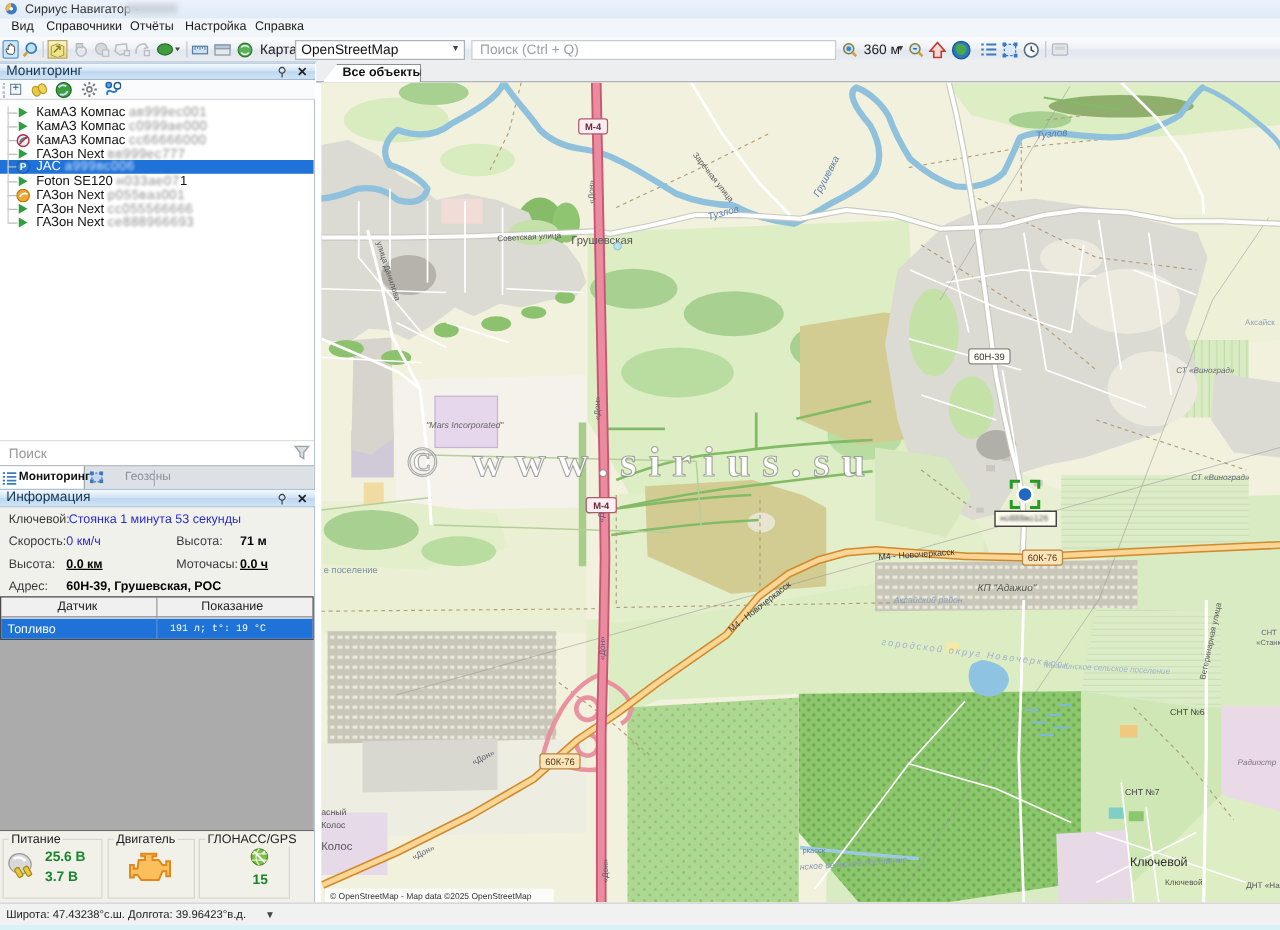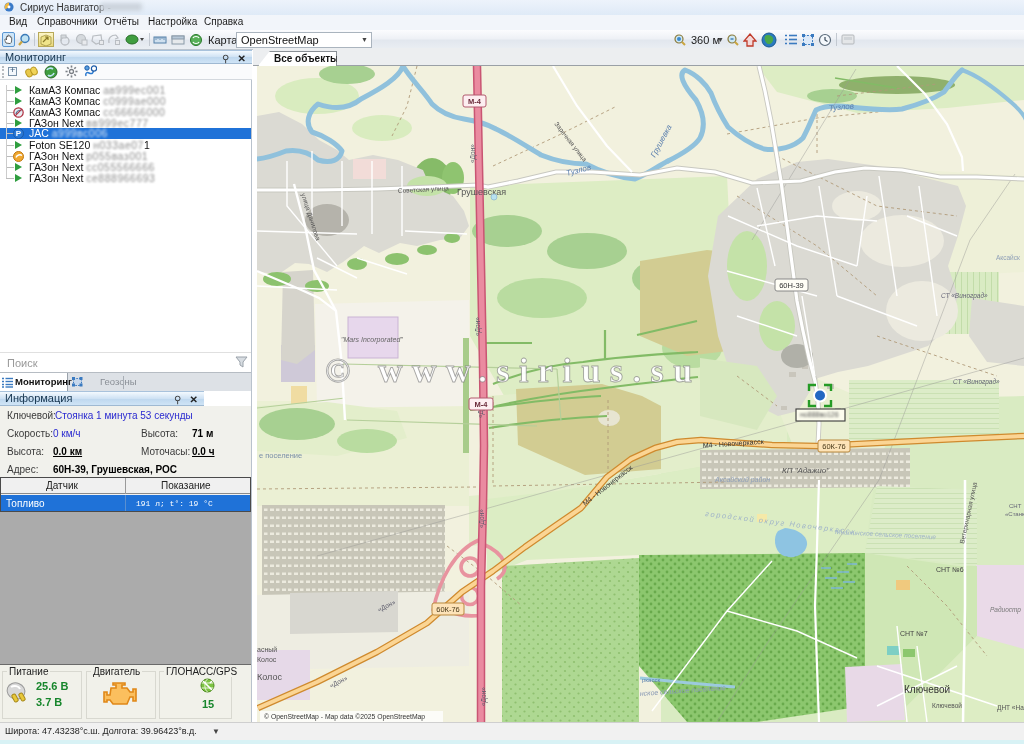--- a/index.html
+++ b/index.html
@@ -27,21 +27,21 @@
 .tri{display:block;width:0;height:0;border-left:7px solid #2f9e3f;border-top:4.5px solid transparent;border-bottom:4.5px solid transparent}
 .blur1{color:#8e8e8e;filter:blur(1.2px);letter-spacing:0.5px}
 .selrow{background:#1f72d8}
 .selrow .nm{color:#fff}
 .selrow .blur1{color:#d9e6f5}
 #searchrow{position:absolute;left:0;top:302px;width:251px;height:36px;background:#fff;border-top:1px solid #e0e0e0}
 #searchrow .ph{position:absolute;left:7px;top:4px;color:#999;font-size:11px}
 #tabsrow{position:absolute;left:0;top:322px;width:251px;height:19px;background:#dde1e6;border-top:1px solid #b6bcc3}
 .tab1{position:absolute;left:0;top:0;width:68px;height:19px;background:#fff;border-right:1px solid #9aa2ab;font-size:9.5px;font-weight:bold;color:#111;line-height:17px;padding-left:15px}
 .tab2{position:absolute;left:69px;top:0;width:53px;height:19px;font-size:9.5px;color:#8a8f96;line-height:17px;padding-left:31px}
-#infohead{position:absolute;left:0;top:341px;width:204px;height:15px}
+#infohead{position:absolute;left:0;top:341px;width:252px;height:15px}
 #infogrid{position:absolute;left:0;top:356px;width:251px;height:71px;background:#f1f1ec;font-size:10px}
 #infogrid .lab{position:absolute;color:#3a3a3a}
 #infogrid .blu{position:absolute;color:#2a2ad0;font-weight:normal;font-size:10px}
 #infogrid .blk{position:absolute;color:#000;font-weight:bold}
 #senstable{position:absolute;left:0;top:427px;width:251px;height:35px;border:1px solid #4a4a4a;background:#f0f0f0}
 #senshead{position:absolute;left:0;top:0;width:249px;height:16px;border-bottom:1px solid #8a8a8a;font-size:10px;color:#222}
 #sensrow{position:absolute;left:0;top:17px;width:249px;height:16px;background:#1f72d8;color:#fff;font-size:10px}
 #grayarea{position:absolute;left:0;top:462px;width:251px;height:153px;background:#ababab;border-bottom:1px solid #6a6a6a}
 #botboxes{position:absolute;left:0;top:615px;width:251px;height:57px;background:#f1f1ea}
 .gbox{position:absolute;top:6px;height:48px;border:1px solid #d8d8d0}
@@ -136,20 +136,23 @@
   <div class="tbtn" style="left:188px;width:16px">
       <svg width="14" height="14" viewBox="0 0 14 14">
         <circle cx="7" cy="7" r="5.5" fill="#58b058" stroke="#2a7a2a"></circle>
         <path d="M4 5 C5 3 9 3 10 5 M10 9 C9 11 5 11 4 9" stroke="#fff" stroke-width="1.2" fill="none"></path>
       </svg>
     </div>
   <span style="position:absolute;left:208px;top:4px;color:#1a1a1a">Карта:</span>
   <div style="position:absolute;left:236px;top:2px;width:136px;height:16px;background:#fff;border:1px solid #aab4be">
       <span style="position:absolute;left:4px;top:1px;color:#111">OpenStreetMap</span>
       <span style="position:absolute;right:3px;top:3px;font-size:7px;color:#444">▼</span>
+    </div>
+  <div style="position:absolute;left:377px;top:2px;width:292px;height:16px;background:#fff;border:1px solid #c4ccd4">
+      <span style="position:absolute;left:6px;top:1px;color:#9aa0a8">Поиск (Ctrl + Q)</span>
     </div>
   <div class="tbtn" style="left:672px;width:16px">
       <svg width="14" height="14" viewBox="0 0 14 14">
         <circle cx="6" cy="6" r="4" fill="#cde8f5" stroke="#8a7a3a" stroke-width="1.2"></circle>
         <circle cx="6" cy="6" r="2" fill="#3a8ad0"></circle>
         <line x1="9" y1="9" x2="12" y2="12" stroke="#caa53f" stroke-width="2"></line>
       </svg>
     </div>
   <span style="position:absolute;left:691px;top:4px;color:#1a1a1a">360 м</span>
   <span style="position:absolute;left:717px;top:6px;font-size:7px;color:#444">▼</span>

